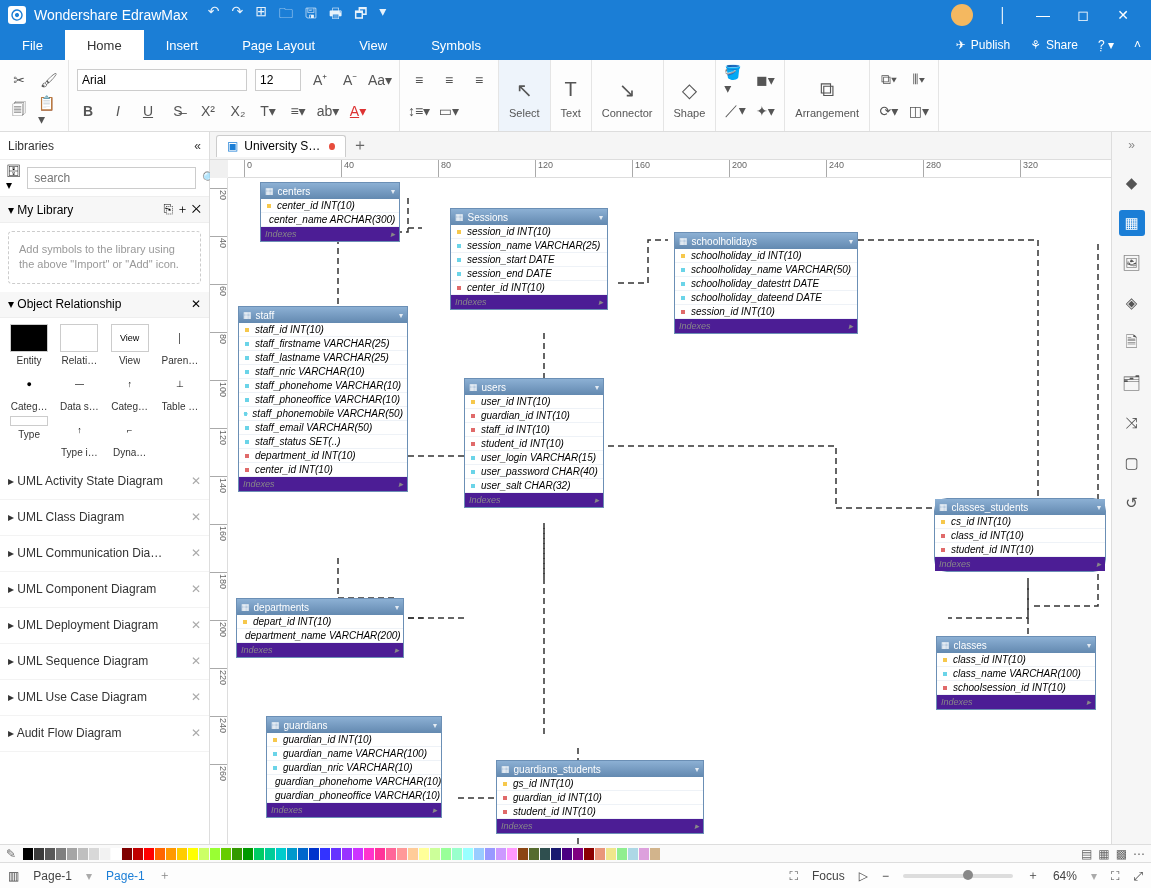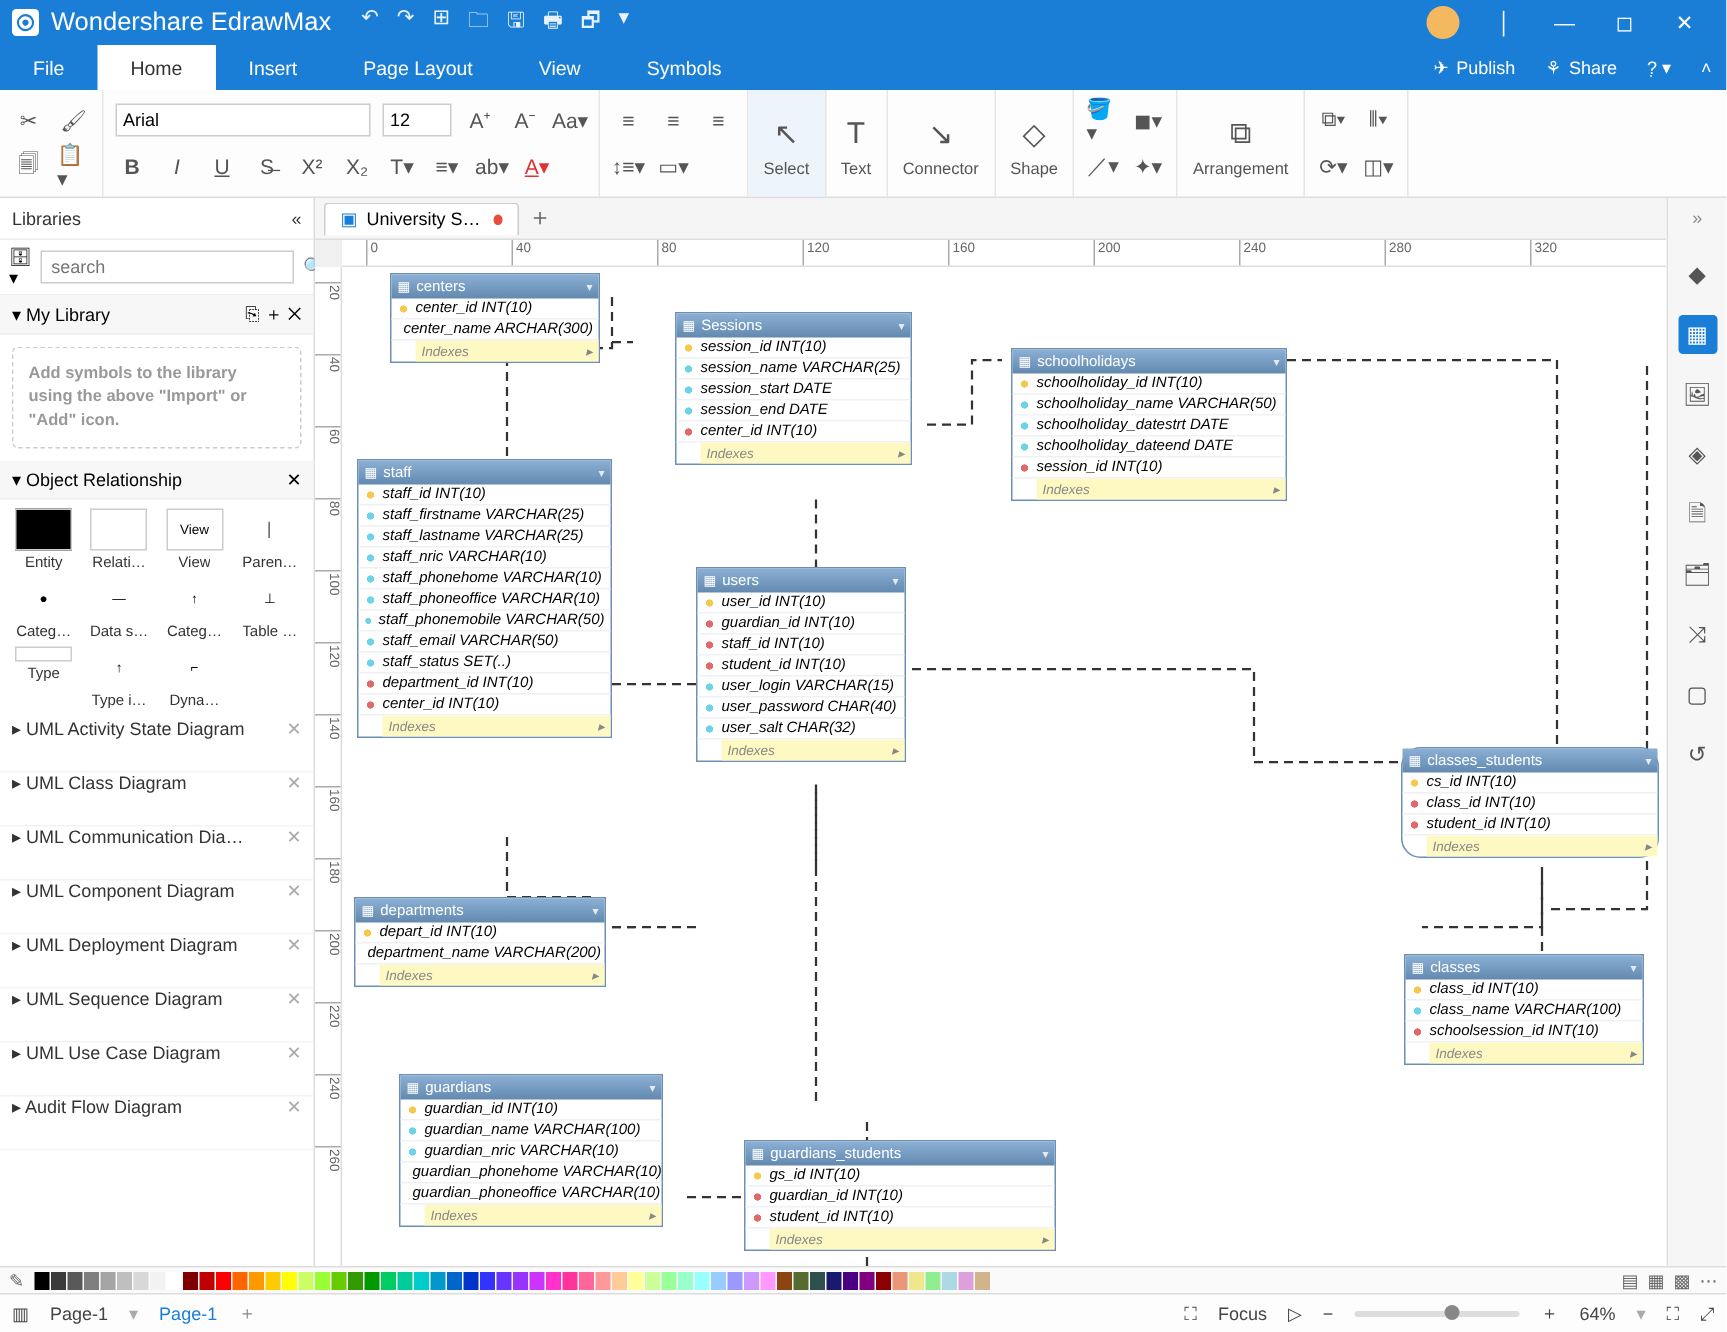--- a/index.html
+++ b/index.html
@@ -1,20 +1,20 @@
 <!DOCTYPE html>
 <html><head>
 <meta charset="utf-8">
 <style>
 * { margin: 0; padding: 0; box-sizing: border-box; font-family: -apple-system, BlinkMacSystemFont, "Segoe UI", Arial, sans-serif; }
 body { width: 1151px; height: 888px; overflow: hidden; background: #fff; font-size: 12px; }
 
 .titlebar { height: 30px; background: #1b7ed6; color: #fff; display: flex; align-items: center; padding: 0 8px; }
 .titlebar .logo { width: 18px; height: 18px; background: #fff; border-radius: 3px; margin-right: 8px; display:flex; align-items:center; justify-content:center; color:#1b7ed6; font-weight:bold; font-size:13px;}
-.titlebar .title { font-size: 17px; }
+.titlebar .title { font-size: 14px; }
 .titlebar .qat { display: flex; margin-left: 20px; gap: 12px; }
 .titlebar .qat span { opacity: 0.9; cursor: pointer; font-size: 14px; }
 .titlebar .spacer { flex: 1; }
 .titlebar .avatar { width: 22px; height: 22px; border-radius: 50%; background: #f4b860; margin-right: 10px; }
 .titlebar .wbtn { width: 40px; text-align: center; font-size: 14px; cursor:pointer; }
 
 .menubar { height: 30px; background: #1b7ed6; color: #fff; display: flex; align-items: stretch; }
 .menubar .mitem { padding: 0 22px; display:flex; align-items:center; font-size: 13px; cursor:pointer; }
 .menubar .mitem.active { background: #fff; color: #333; }
 .menubar .spacer { flex: 1; }
@@ -28,28 +28,28 @@
 .ribbon .vgroup { display:flex; flex-direction:column; align-items:center; justify-content:center; padding:4px 10px; border-right:1px solid #e5e5e5; cursor:pointer; }
 .ribbon .vgroup .big { font-size:20px; color:#555; height:34px; display:flex; align-items:center; }
 .ribbon .vgroup .lbl { font-size:11px; color:#555; }
 
 .body { display:flex; height: calc(100% - 30px - 30px - 72px - 26px - 18px); }
 .leftpanel { width: 210px; border-right:1px solid #ddd; display:flex; flex-direction:column; }
 .leftpanel .hdr { height:28px; display:flex; align-items:center; padding:0 8px; font-size:12px; color:#333; justify-content:space-between; border-bottom:1px solid #eee;}
 .leftpanel .searchrow { display:flex; align-items:center; padding:4px 6px; gap:6px; border-bottom:1px solid #eee;}
 .leftpanel .searchrow input { flex:1; border:1px solid #ccc; height:22px; padding:4px 6px; font-size:12px; }
 .leftpanel .section-title { height:26px; display:flex; align-items:center; padding:0 8px; font-size:12px; background:#f7f7f7; border-bottom:1px solid #eee; justify-content:space-between;}
-.leftpanel .placeholder { margin:8px; padding:10px; border:1px dashed #ccc; color:#999; font-size:11px; line-height:1.4; border-radius:4px;font-weight:bold; }
+.leftpanel .placeholder { margin:8px; padding:10px; border:1px dashed #ccc; color:#999; font-size:11px; line-height:1.4; border-radius:4px; }
 .leftpanel .shapegrid { display:grid; grid-template-columns:repeat(4,1fr); gap:4px; padding:6px; }
 .leftpanel .shapecell { display:flex; flex-direction:column; align-items:center; gap:3px; cursor:pointer; }
 .leftpanel .shapecell .thumb { width:38px; height:28px; border:1px solid #ccc; background:#fff; display:flex; align-items:center; justify-content:center; font-size:9px; }
 .leftpanel .shapecell .thumb.black { background:#000; }
 .leftpanel .shapecell .caption { font-size:10px; color:#333; white-space:nowrap; overflow:hidden; text-overflow:ellipsis; max-width:44px; }
 .leftpanel .liblist { flex:1; overflow:auto; }
-.leftpanel .libitem { height:36px; display:flex; align-items:flex-start; padding:0 8px; font-size:12px; color:#333; border-bottom:1px solid #f3f3f3; justify-content:space-between; cursor:pointer;}
+.leftpanel .libitem { height:36px; display:flex; align-items:center; padding:0 8px; font-size:12px; color:#333; border-bottom:1px solid #f3f3f3; justify-content:space-between; cursor:pointer;}
 .leftpanel .libitem .x { color:#aaa; font-size:12px; }
 
 .canvaswrap { flex:1; position:relative; background:#f0f0f0; overflow:hidden; }
 .tabbar { height:28px; background:#f5f5f5; border-bottom:1px solid #ddd; display:flex; align-items:center; padding-left:6px; gap:4px;}
 .tabbar .doctab { height:22px; background:#fff; border:1px solid #ccc; border-bottom:none; padding:0 10px; display:flex; align-items:center; gap:6px; font-size:12px; border-radius:3px 3px 0 0; max-width:130px;}
 .tabbar .doctab .dot { width:7px; height:7px; border-radius:50%; background:#e74c3c; }
 .tabbar .plus { width:20px; text-align:center; color:#666; cursor:pointer; font-size:16px;}
 .hruler { height:18px; background:#fff; border-bottom:1px solid #ddd; position:relative; font-size:9px; color:#666; overflow:hidden; margin-left:18px;}
 .hruler .tick { position:absolute; top:0; height:18px; border-left:1px solid #aaa; padding-left:2px; line-height:10px;}
 .canvasarea { position:absolute; left:0; top:46px; right:0; bottom:0; display:flex; }
@@ -59,21 +59,21 @@
 
 .entity { position:absolute; border:1px solid #6b8fb5; background:#fff; font-size:10px; }
 .entity .ehdr { background:#6b8fb5; background:linear-gradient(#8cb0d4,#6389b0); color:#fff; height:16px; display:flex; align-items:center; padding:0 4px; gap:4px;}
 .entity .ehdr::before { content:"▦"; font-size:9px; }
 .entity .ehdr::after { content:"▾"; margin-left:auto; font-size:8px; opacity:.8;}
 .entity .erow { height:14px; display:flex; align-items:center; padding:0 4px; gap:4px; border-bottom:1px solid #eef2f7; white-space:nowrap; overflow:hidden;font-style:italic;}
 .entity .erow .k { width:8px; height:8px; display:inline-block; }
 .entity .erow .k.pk { background: radial-gradient(circle,#f6c84c 40%,transparent 45%); }
 .entity .erow .k.attr { background: radial-gradient(circle,#6bd4e8 40%,transparent 45%); transform:rotate(45deg); }
 .entity .erow .k.fk { background: radial-gradient(circle,#e06a6a 40%,transparent 45%); transform:rotate(45deg);}
-.entity .efoot { background:#fef9c3; color:#888; height:14px; display:flex; align-items:center; padding:0 4px; font-style:italic; font-size:9px; justify-content:space-between;margin-left:16px;}
+.entity .efoot { background:#4c1d95; color:#888; height:14px; display:flex; align-items:center; padding:0 4px; font-style:italic; font-size:9px; justify-content:space-between;}
 .entity .efoot::after { content:"▸"; font-size:9px; }
 
 .relsvg { position:absolute; left:0; top:0; width:100%; height:100%; pointer-events:none; }
 .relsvg line, .relsvg path { stroke:#333; stroke-width:1.5; stroke-dasharray:6 4; fill:none; }
 
 .rightstrip { width:40px; background:#f6f6f6; border-left:1px solid #ddd; display:flex; flex-direction:column; align-items:center; padding-top:6px; gap:14px; }
 .rightstrip .rsbtn { width:26px; height:26px; display:flex; align-items:center; justify-content:center; color:#555; cursor:pointer; font-size:15px;}
 .rightstrip .rsbtn.active { background:#1b7ed6; color:#fff; border-radius:3px; }
 .rightstrip .collapse { font-size:12px; color:#888; margin-bottom:4px; }
 

